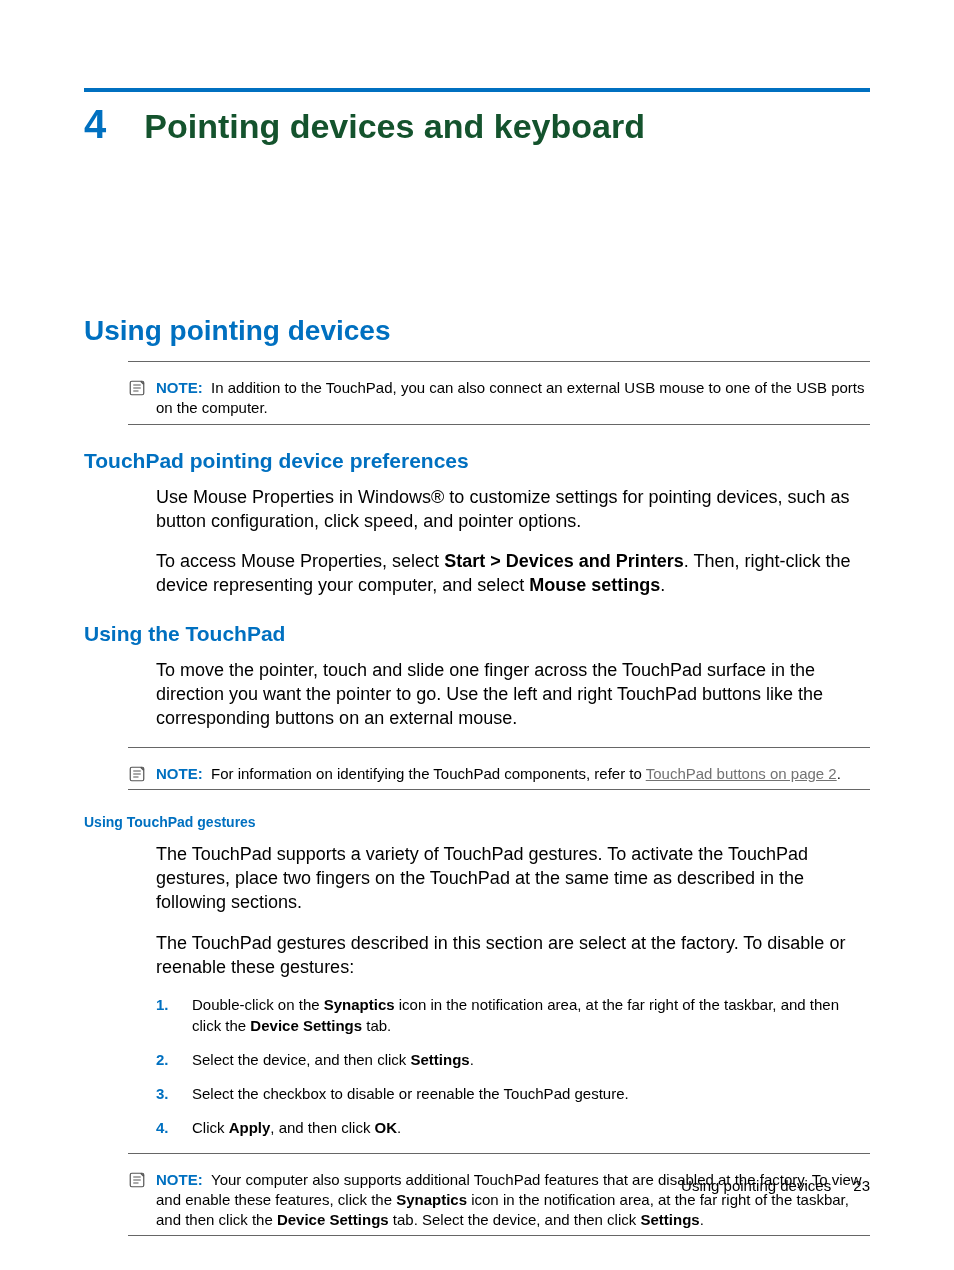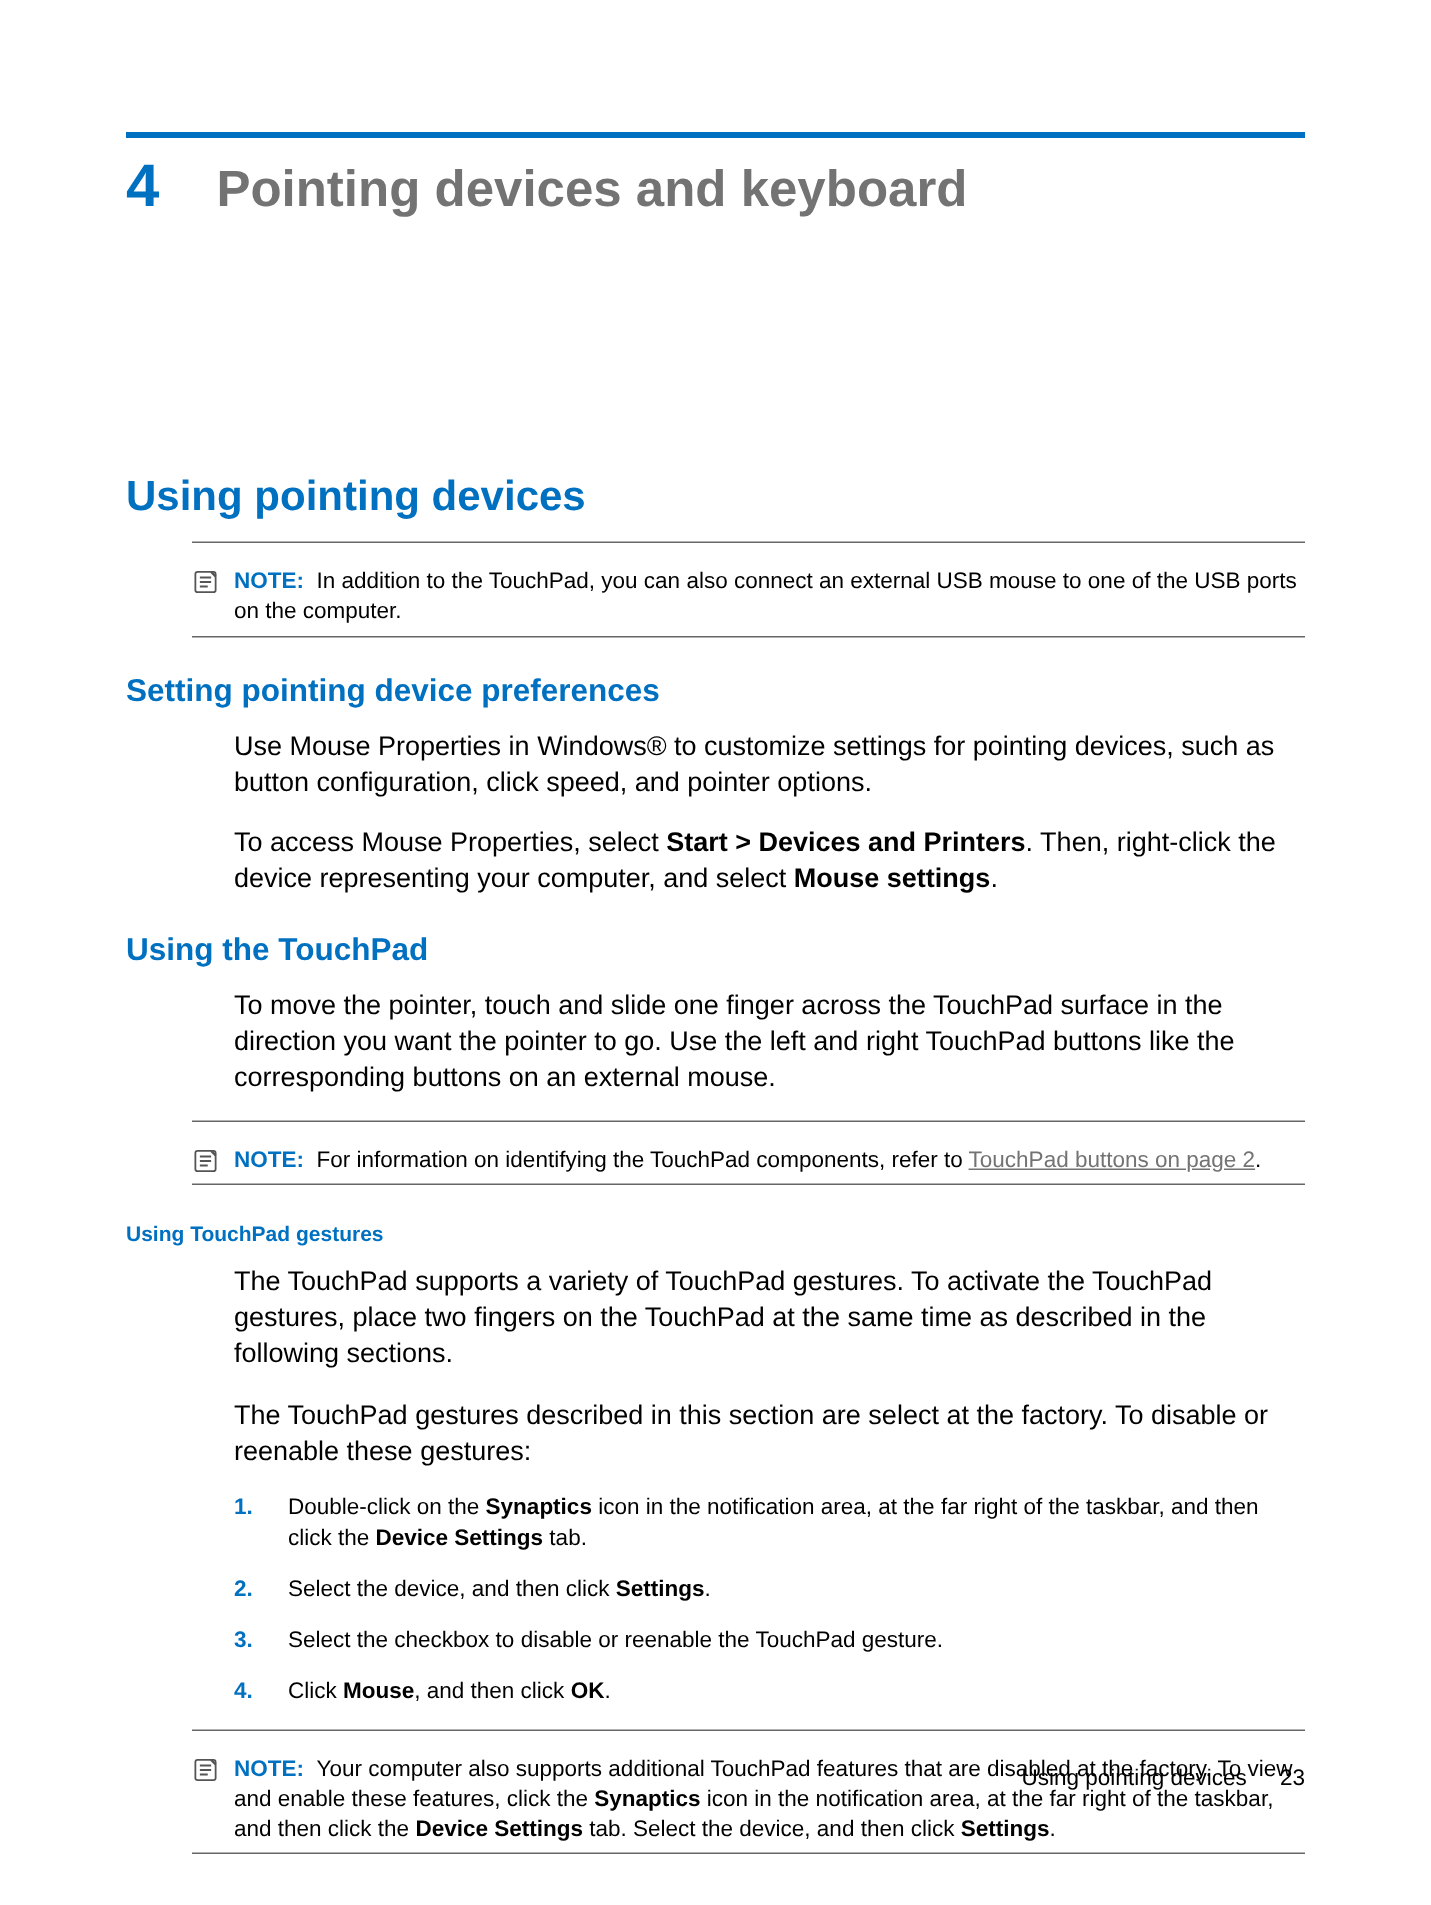--- a/index.html
+++ b/index.html
@@ -26,21 +26,21 @@
     margin-bottom: 168px;
   }
   .chapter-number {
     font-size: 40px;
     font-weight: bold;
     color: #0070c0;
   }
   .chapter-title {
     font-size: 34px;
     font-weight: bold;
-    color: #737373;
+    color: #14532d;
   }
   .h1 {
     font-size: 28px;
     font-weight: bold;
     color: #0070c0;
     margin-bottom: 14px;
   }
   .h2 {
     font-size: 21px;
     font-weight: bold;
@@ -138,21 +138,21 @@
         <rect x="3" y="3" width="18" height="18" rx="2"></rect>
         <path d="M7 8h10M7 12h10M7 16h7"></path>
         <path d="M17 3l4 4" stroke-width="2"></path>
       </svg>
     </span>
     <div class="note-text">
       <span class="note-label">NOTE:</span>&nbsp;&nbsp;<span>In addition to the TouchPad, you can also connect an external USB mouse to one of the USB ports on the computer.</span>
     </div>
   </div>
 
-  <div class="h2">Setting pointing device preferences</div>
+  <div class="h2">TouchPad pointing device preferences</div>
   <p class="body-para">Use Mouse Properties in Windows® to customize settings for pointing devices, such as button configuration, click speed, and pointer options.</p>
   <p class="body-para">
     <span>To access Mouse Properties, select </span><b>Start &gt; Devices and Printers</b><span>. Then, right-click the device representing your computer, and select </span><b>Mouse settings</b><span>.</span>
   </p>
 
   <div class="h2">Using the TouchPad</div>
   <p class="body-para">To move the pointer, touch and slide one finger across the TouchPad surface in the direction you want the pointer to go. Use the left and right TouchPad buttons like the corresponding buttons on an external mouse.</p>
 
   <div class="note-block">
     <span class="note-icon">
@@ -175,21 +175,21 @@
     <li>
       <span><span>Double-click on the </span><b>Synaptics</b><span> icon in the notification area, at the far right of the taskbar, and then click the </span><b>Device Settings</b><span> tab.</span></span>
     </li>
     <li>
       <span><span>Select the device, and then click </span><b>Settings</b><span>.</span></span>
     </li>
     <li>
       <span>Select the checkbox to disable or reenable the TouchPad gesture.</span>
     </li>
     <li>
-      <span><span>Click </span><b>Mouse</b><span>, and then click </span><b>OK</b><span>.</span></span>
+      <span><span>Click </span><b>Apply</b><span>, and then click </span><b>OK</b><span>.</span></span>
     </li>
   </ol>
 
   <div class="note-block">
     <span class="note-icon">
       <svg viewBox="0 0 24 24" fill="none" stroke="#555" stroke-width="1.6">
         <rect x="3" y="3" width="18" height="18" rx="2"></rect>
         <path d="M7 8h10M7 12h10M7 16h7"></path>
         <path d="M17 3l4 4" stroke-width="2"></path>
       </svg>

